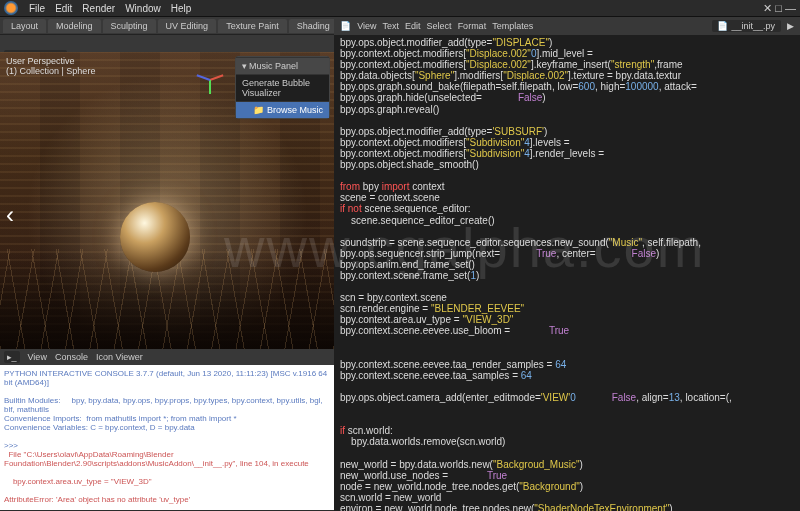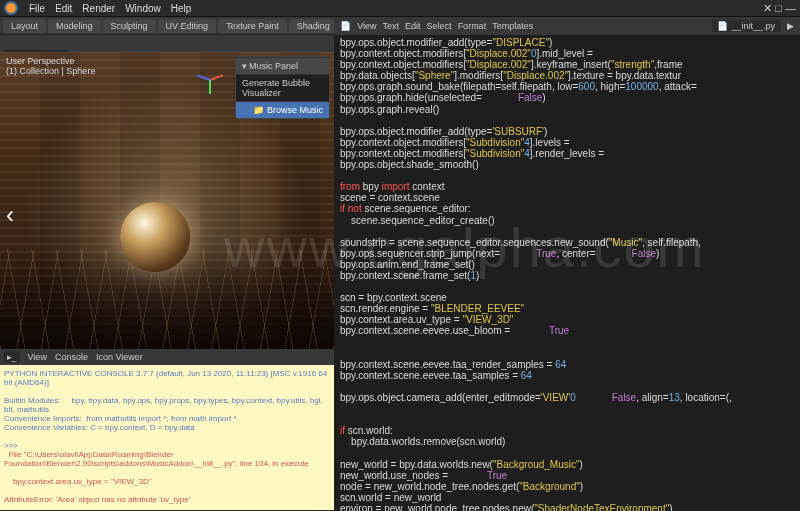--- a/index.html
+++ b/index.html
@@ -28,21 +28,21 @@
   repeating-linear-gradient(-80deg, rgba(180,140,90,0.25) 0 1px, transparent 1px 24px),
   linear-gradient(180deg, transparent, #0d0704); }
 .chevron-left { position: absolute; left: 6px; top: 50%; color: #fff; font-size: 24px; }
 .context-menu { position: absolute; right: 4px; top: 4px; width: 95px; background: #1f1f1f; border: 1px solid #444; border-radius: 3px; font-size: 9px; }
 .context-menu .cm-item { padding: 3px 6px; color: #ccc; border-top: 1px solid #333; cursor: pointer; }
 .context-menu .cm-item:first-child { background: #474747; }
 .context-menu .cm-item.highlight { background: #4772b3; color: #fff; text-align: right; }
 .nav-gizmo { position: absolute; right: 105px; top: 8px; width: 38px; height: 38px; }
 .nav-gizmo .axis { position: absolute; left: 50%; top: 50%; width: 14px; height: 2px; transform-origin: left center; }
 .console-header { height: 16px; background: #383838; display: flex; align-items: center; padding: 0 4px; gap: 8px; font-size: 9px; }
-.console-body { height: 145px; background: #fef9c3; padding: 4px; font-family: monospace; font-size: 8px; color: #5a7abf; overflow: hidden; white-space: pre-wrap; }
+.console-body { height: 145px; background: #ffffff; padding: 4px; font-family: monospace; font-size: 8px; color: #5a7abf; overflow: hidden; white-space: pre-wrap; }
 .console-body .err { color: #cc5555; }
 .right-panel { position: absolute; left: 334px; top: 35px; right: 0; bottom: 0; background: #1e1e1e; display: flex; }
 .gutter { width: 40px; background: #2b2b2b; color: #777; font-family: monospace; font-size: 10px; text-align: right; padding: 2px 6px 0 0; line-height: 11.1px; }
 .code { flex: 1; font-family: monospace; font-size: 10px; line-height: 11.1px; padding: 2px 0 0 6px; white-space: pre; color: #dcdcdc; overflow: hidden; }
 .editor-header { position: absolute; left: 334px; top: 17px; right: 0; height: 18px; background: #383838; display: flex; align-items: center; padding: 0 6px; gap: 8px; font-size: 9px; }
 .kw { color: #ff5555; }
 .str { color: #e0c84a; }
 .num { color: #78b0e8; }
 .prop { color: #dcdcdc; }
 .bool { color: #c080d0; padding-left: 36px; }

